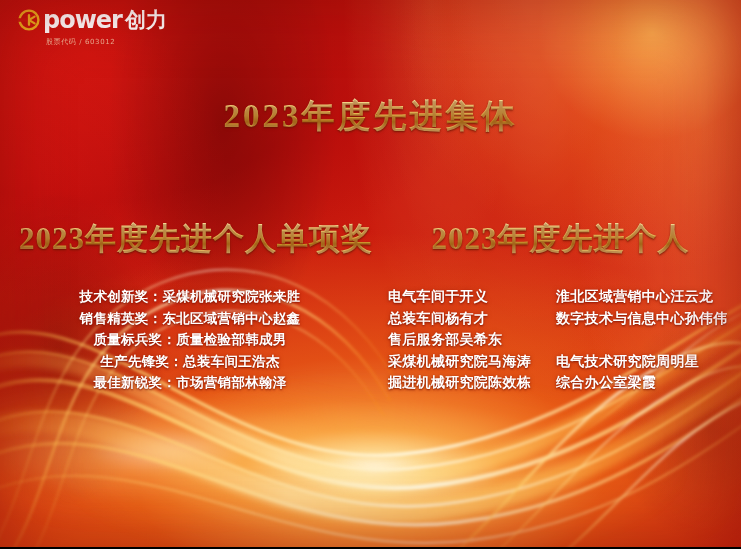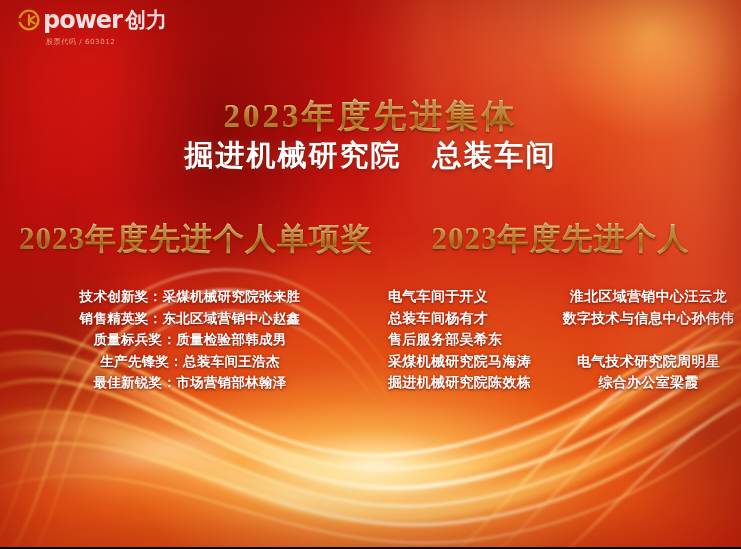--- a/index.html
+++ b/index.html
@@ -219,21 +219,21 @@
     white-space: nowrap;
   }
   .person-cell {
     font-size: 14px;
     font-weight: 700;
     color: #ffffff;
     letter-spacing: 0.3px;
     text-shadow: 0 1px 2px rgba(120,15,0,0.85), 0 0 4px rgba(150,30,0,0.5);
   }
   .person-cell.c1 { flex: 0 0 168px; }
-  .person-cell.c2 { flex: 1 1 auto; text-align: center; }
+  .person-cell.c2 { flex: 1 1 auto; }
 
   .vignette {
     position: absolute; inset: 0;
     pointer-events: none;
     box-shadow: inset 0 0 70px rgba(110,6,4,0.45);
     z-index: 25;
   }
 </style>
 </head>
 <body>
@@ -307,21 +307,20 @@
           <path d="M11,6.4 L11,15.6" stroke="#f0b41e" stroke-width="2.2" stroke-linecap="round"></path>
         </svg>
       </span>
       <span class="logo-word">power</span>
       <span class="logo-cn">创力</span>
     </div>
     <div class="logo-sub">股票代码 / 603012</div>
   </div>
 
   <div class="title-1 gold-text">2023年度先进集体</div>
-  <div class="title-2">掘进机械研究院　总装车间</div>
 
   <div class="heading-row">
     <div class="heading-left gold-text">2023年度先进个人单项奖</div>
     <div class="heading-right gold-text">2023年度先进个人</div>
   </div>
 
   <div class="lists">
     <div class="col-left">
       <div class="award-line">技术创新奖：采煤机械研究院张来胜</div>
       <div class="award-line">销售精英奖：东北区域营销中心赵鑫</div>

